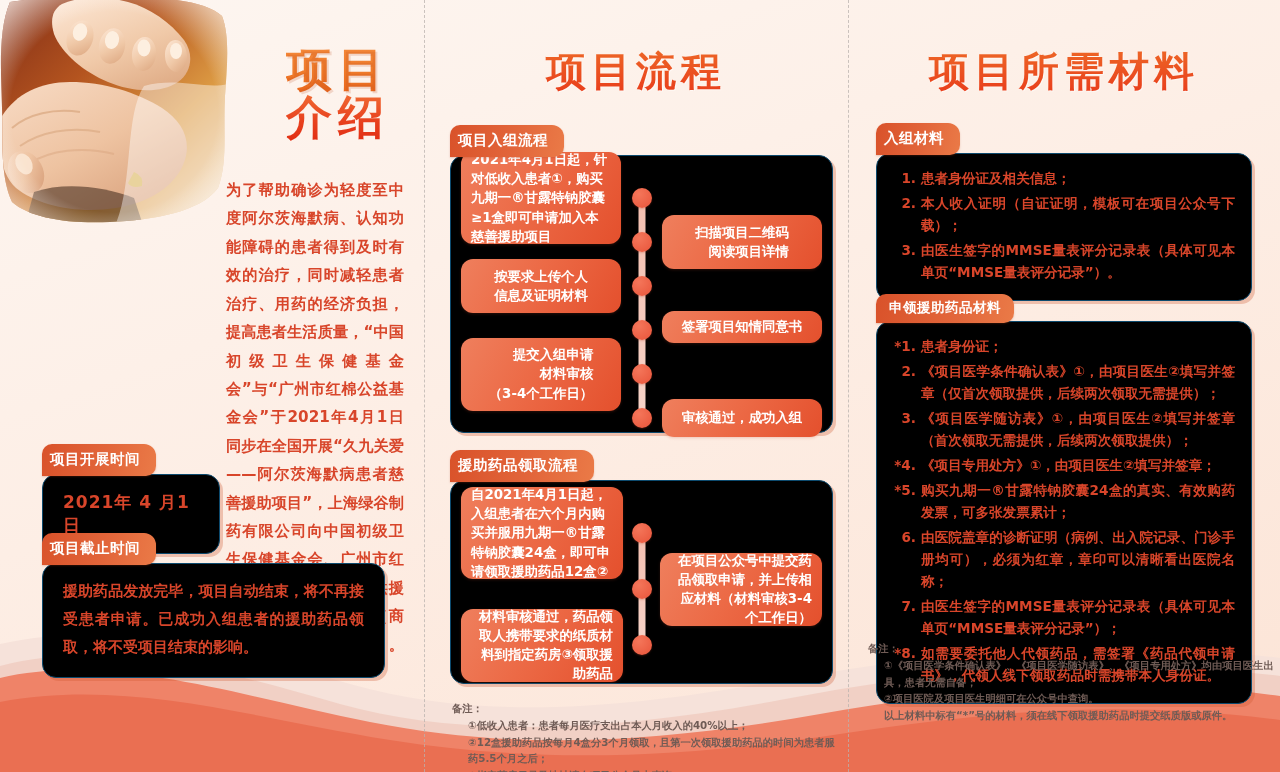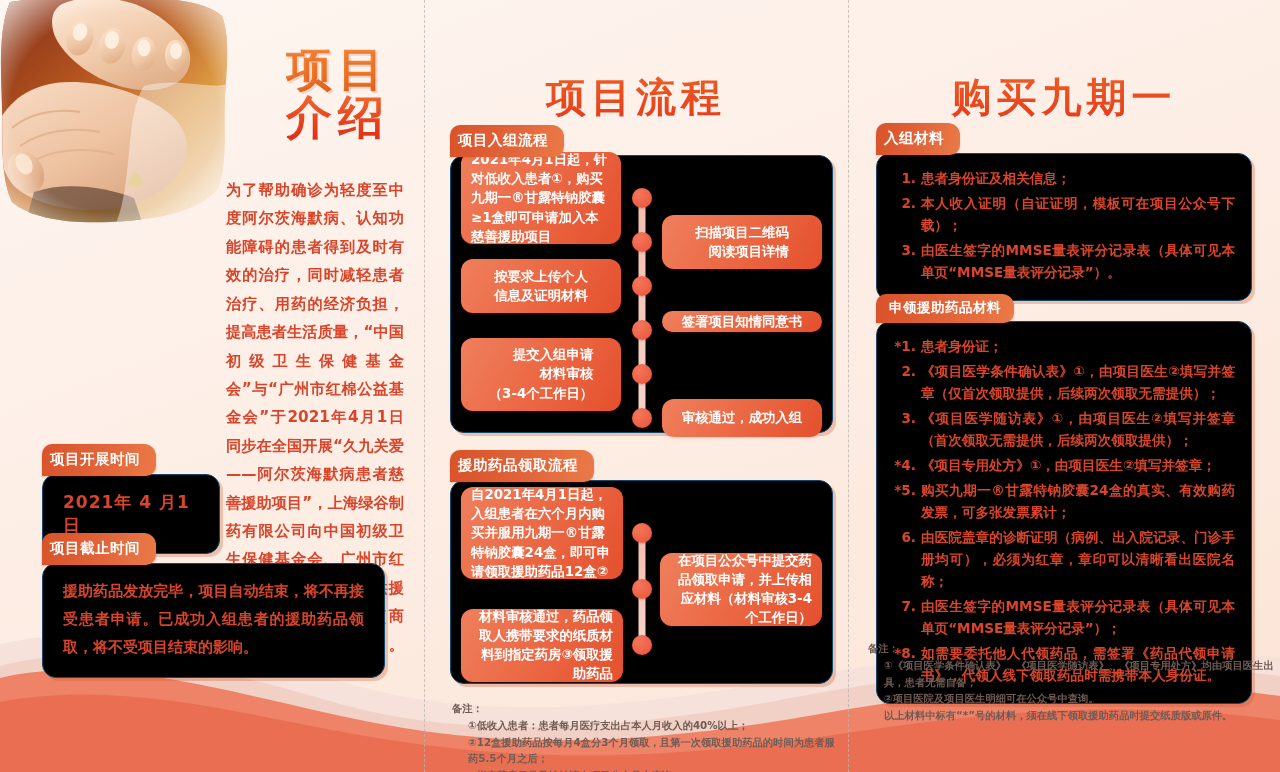--- a/index.html
+++ b/index.html
@@ -41,21 +41,21 @@
     background:linear-gradient(180deg,#f4893b 0%,#ef7a2a 55%,#e8661c 100%);
     -webkit-background-clip:text; background-clip:text; color:transparent;
     text-shadow:2px 2px 0 rgba(190,70,25,.18);
   }
   .t-red {
     background:linear-gradient(180deg,#f06a33 0%,#e8421f 55%,#e12d13 100%);
     -webkit-background-clip:text; background-clip:text; color:transparent;
   }
   .sec-title {
     text-align:center; font-size:40px; font-weight:bold; letter-spacing:5px;
-    font-family:"DejaVu Sans",sans-serif; padding-top:70px;
+    font-family:"DejaVu Sans",sans-serif; padding-top:44px;
     background:linear-gradient(180deg,#f5923f 0%,#ee6d28 42%,#e8381a 100%);
     -webkit-background-clip:text; background-clip:text; color:transparent;
     filter:drop-shadow(1.5px 1.5px 0 rgba(255,255,255,.55));
   }
 
   
   .intro {
     position:absolute; left:26px; right:20px; top:176px;
     color:#d8452a; font-size:15.2px; line-height:1.87; font-weight:bold;
     text-align:justify; text-align-last:right; text-indent:0;
@@ -251,21 +251,21 @@
             <div class="flow-rail" style="top: 42px; height: 220px;"></div>
             <div class="dot" style="top: 42px;"></div>
             <div class="pill lead" style="white-space: pre-line; width: 160px; height: 92px; top: -4px; left: 10px;">2021年4月1日起，针对低收入患者①，购买九期一®甘露特钠胶囊≥1盒即可申请加入本慈善援助项目</div>
             <div class="dot" style="top: 86px;"></div>
             <div class="pill" style="white-space: pre-line; width: 160px; height: 54px; top: 59px; right: 10px;">扫描项目二维码
 阅读项目详情</div>
             <div class="dot" style="top: 130px;"></div>
             <div class="pill" style="white-space: pre-line; width: 160px; height: 54px; top: 103px; left: 10px;">按要求上传个人
 信息及证明材料</div>
             <div class="dot" style="top: 174px;"></div>
-            <div class="pill" style="white-space: pre-line; width: 160px; height: 21px; top: 155px; right: 10px;">签署项目知情同意书</div>
+            <div class="pill" style="white-space: pre-line; width: 160px; height: 32px; top: 155px; right: 10px;">签署项目知情同意书</div>
             <div class="dot" style="top: 218px;"></div>
             <div class="pill" style="white-space: pre-line; width: 160px; height: 73px; top: 181.5px; left: 10px;">提交入组申请
 材料审核
 （3-4个工作日）</div>
             <div class="dot" style="top: 262px;"></div>
             <div class="pill" style="white-space: pre-line; width: 160px; height: 38px; top: 243px; right: 10px;">审核通过，成功入组</div>
           </div>
       </div>
     </div>
 
@@ -287,21 +287,21 @@
     <div class="notes" style="position:absolute;left:28px;top:700px;width:392px;">
       <div class="nhead">备注：</div>
       <div class="nline">①低收入患者：患者每月医疗支出占本人月收入的40%以上；</div>
       <div class="nline">②12盒援助药品按每月4盒分3个月领取，且第一次领取援助药品的时间为患者服药5.5个月之后；</div>
       <div class="nline">③指定药房目录及地址请在项目公众号中查询。</div>
     </div>
   </div>
 
   <div class="col col-right">
 
-    <div class="sec-title">购买九期一</div>
+    <div class="sec-title">项目所需材料</div>
 
     <div class="tabcard" style="position:absolute;left:28px;top:123px;width:376px;">
       <span class="tab">入组材料</span>
       <div class="cardbody">
         <ul class="matlist" id="enroll-list">
             <li>
               <span class="num">1.</span>
               <span class="txt">患者身份证及相关信息；</span>
             </li>
             <li>

